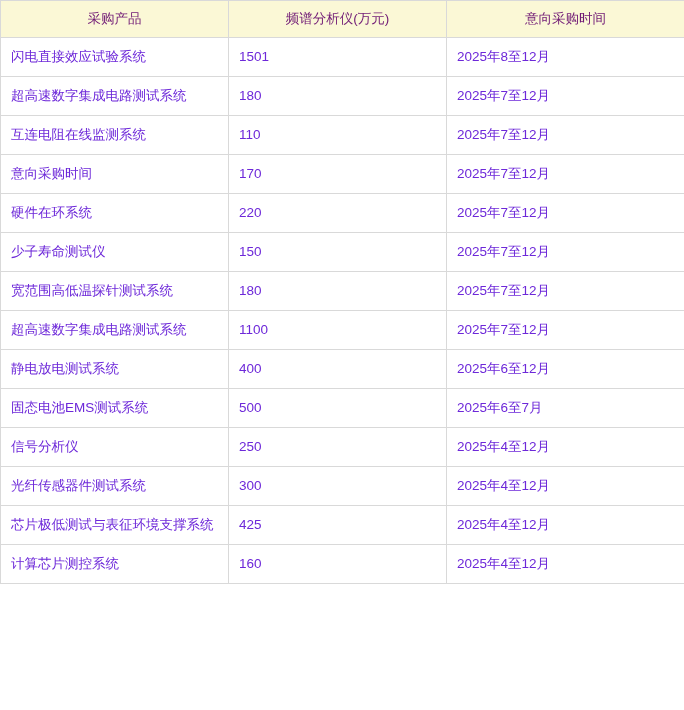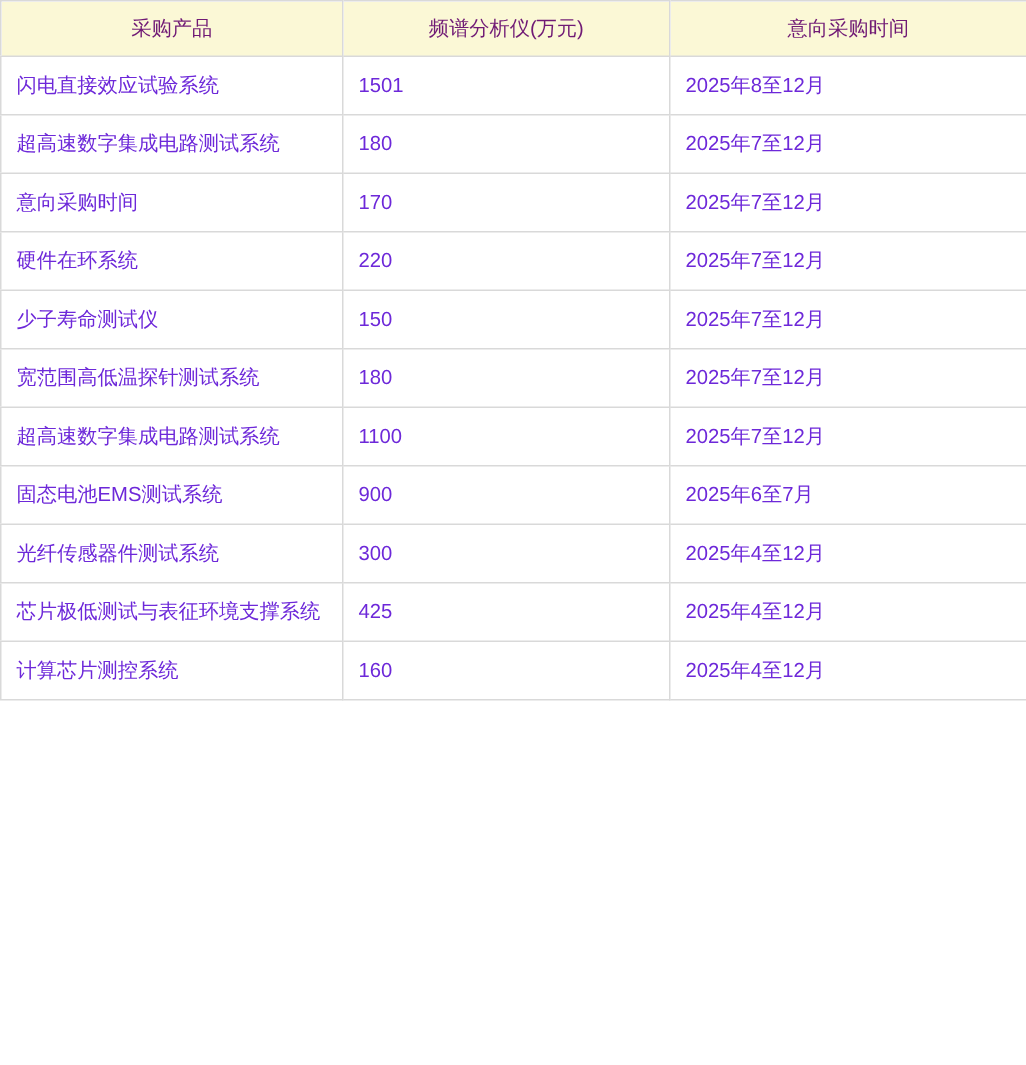--- a/index.html
+++ b/index.html
@@ -72,20 +72,25 @@
         <td>闪电直接效应试验系统</td>
         <td>1501</td>
         <td>2025年8至12月</td>
       </tr>
       <tr>
         <td>超高速数字集成电路测试系统</td>
         <td>180</td>
         <td>2025年7至12月</td>
       </tr>
       <tr>
+        <td>互连电阻在线监测系统</td>
+        <td>110</td>
+        <td>2025年7至12月</td>
+      </tr>
+      <tr>
         <td>意向采购时间</td>
         <td>170</td>
         <td>2025年7至12月</td>
       </tr>
       <tr>
         <td>硬件在环系统</td>
         <td>220</td>
         <td>2025年7至12月</td>
       </tr>
       <tr>
@@ -97,23 +102,33 @@
         <td>宽范围高低温探针测试系统</td>
         <td>180</td>
         <td>2025年7至12月</td>
       </tr>
       <tr>
         <td>超高速数字集成电路测试系统</td>
         <td>1100</td>
         <td>2025年7至12月</td>
       </tr>
       <tr>
+        <td>静电放电测试系统</td>
+        <td>400</td>
+        <td>2025年6至12月</td>
+      </tr>
+      <tr>
         <td>固态电池EMS测试系统</td>
-        <td>900</td>
+        <td>500</td>
         <td>2025年6至7月</td>
+      </tr>
+      <tr>
+        <td>信号分析仪</td>
+        <td>250</td>
+        <td>2025年4至12月</td>
       </tr>
       <tr>
         <td>光纤传感器件测试系统</td>
         <td>300</td>
         <td>2025年4至12月</td>
       </tr>
       <tr>
         <td>芯片极低测试与表征环境支撑系统</td>
         <td>425</td>
         <td>2025年4至12月</td>

